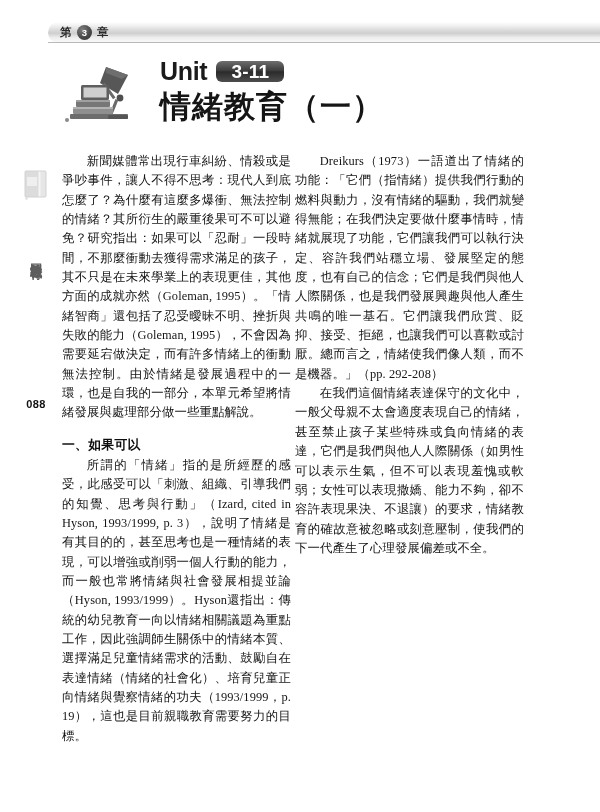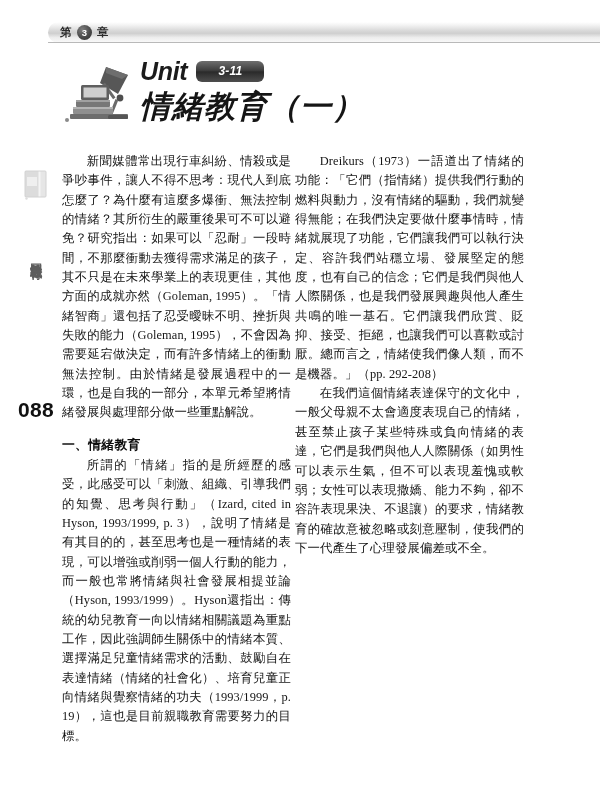--- a/index.html
+++ b/index.html
@@ -80,22 +80,21 @@
     letter-spacing: 0.3px;
   }
 
   
   .unit-block {
     position: absolute;
     left: 62px;
     top: 58px;
     display: flex;
     align-items: flex-end;
-    gap: 4px;
-    font-style: italic;
+    gap: 24px;
   }
   .lamp-icon {
     width: 74px;
     height: 68px;
     flex: none;
   }
   .unit-textblock {
     padding-bottom: 2px;
   }
   .unit-line1 {
@@ -116,21 +115,21 @@
     display: inline-flex;
     align-items: center;
     justify-content: center;
     min-width: 50px;
     height: 21px;
     padding: 0 9px;
     border-radius: 6px;
     background: linear-gradient(to bottom, #6e6e6e 0%, #3c3c3c 46%, #2a2a2a 52%, #4e4e4e 100%);
     color: #ffffff;
     font-family: "Liberation Sans", sans-serif;
-    font-size: 12px;
+    font-size: 19px;
     font-weight: bold;
     letter-spacing: 0.2px;
     line-height: 1;
   }
   .unit-line2 {
     font-size: 31px;
     font-weight: bold;
     color: #151515;
     letter-spacing: 1px;
     line-height: 1.15;
@@ -163,21 +162,21 @@
     margin: 0 auto;
     height: 92px;
   }
   .page-number {
     position: absolute;
     left: 14px;
     top: 398px;
     width: 44px;
     text-align: center;
     font-family: "Liberation Sans", sans-serif;
-    font-size: 21px;
+    font-size: 11px;
     font-weight: bold;
     color: #111111;
     letter-spacing: 0.4px;
   }
 
   
   .body-cols {
     position: absolute;
     left: 62px;
     top: 152px;
@@ -263,21 +262,21 @@
     <circle cx="5.5" cy="30.5" r="1.2" fill="#dddddd"></circle>
   </svg>
   <div class="sidebar-vtext">圖解親職教育</div>
 </div>
 <div class="page-number">088</div>
 
 <div class="body-cols">
 
   <div class="col">
     <p class="para">新聞媒體常出現行車糾紛、情殺或是爭吵事件，讓人不得不思考：現代人到底怎麼了？為什麼有這麼多爆衝、無法控制的情緒？其所衍生的嚴重後果可不可以避免？研究指出：如果可以「忍耐」一段時間，不那麼衝動去獲得需求滿足的孩子，其不只是在未來學業上的表現更佳，其他方面的成就亦然（Goleman, 1995）。「情緒智商」還包括了忍受曖昧不明、挫折與失敗的能力（Goleman, 1995），不會因為需要延宕做決定，而有許多情緒上的衝動無法控制。由於情緒是發展過程中的一環，也是自我的一部分，本單元希望將情緒發展與處理部分做一些重點解說。</p>
-    <h3 class="section-head">一、情緒教育</h3>
+    <h3 class="section-head">一、如果可以</h3>
     <p class="para">所謂的「情緒」指的是所經歷的感受，此感受可以「刺激、組織、引導我們的知覺、思考與行動」（Izard, cited in Hyson, 1993/1999, p. 3），說明了情緒是有其目的的，甚至思考也是一種情緒的表現，可以增強或削弱一個人行動的能力，而一般也常將情緒與社會發展相提並論（Hyson, 1993/1999）。Hyson還指出：傳統的幼兒教育一向以情緒相關議題為重點工作，因此強調師生關係中的情緒本質、選擇滿足兒童情緒需求的活動、鼓勵自在表達情緒（情緒的社會化）、培育兒童正向情緒與覺察情緒的功夫（1993/1999，p. 19），這也是目前親職教育需要努力的目標。</p>
   </div>
 
   <div class="col">
     <p class="para">Dreikurs（1973）一語道出了情緒的功能：「它們（指情緒）提供我們行動的燃料與動力，沒有情緒的驅動，我們就變得無能；在我們決定要做什麼事情時，情緒就展現了功能，它們讓我們可以執行決定、容許我們站穩立場、發展堅定的態度，也有自己的信念；它們是我們與他人人際關係，也是我們發展興趣與他人產生共鳴的唯一基石。它們讓我們欣賞、貶抑、接受、拒絕，也讓我們可以喜歡或討厭。總而言之，情緒使我們像人類，而不是機器。」（pp. 292-208）</p>
     <p class="para">在我們這個情緒表達保守的文化中，一般父母親不太會適度表現自己的情緒，甚至禁止孩子某些特殊或負向情緒的表達，它們是我們與他人人際關係（如男性可以表示生氣，但不可以表現羞愧或軟弱；女性可以表現撒嬌、能力不夠，卻不容許表現果決、不退讓）的要求，情緒教育的確故意被忽略或刻意壓制，使我們的下一代產生了心理發展偏差或不全。</p>
   </div>
 
 </div>
 

